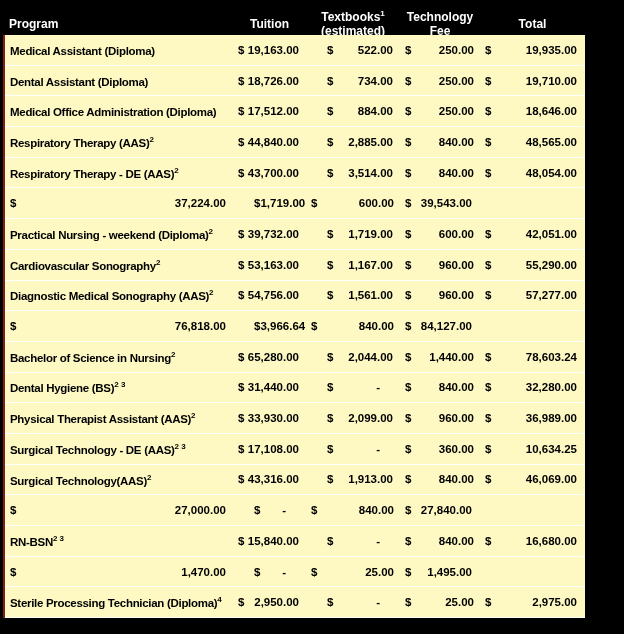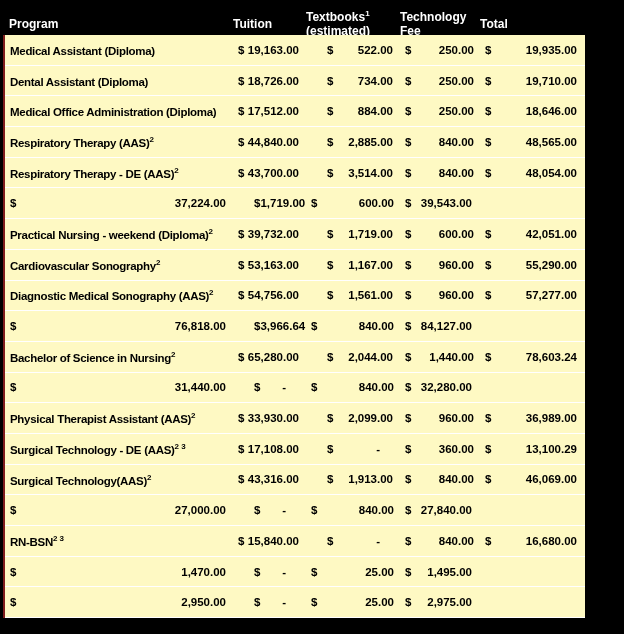--- a/index.html
+++ b/index.html
@@ -23,21 +23,21 @@
   }
   .hrow {
     position: absolute;
     left: 5px; top: 0;
     width: 580px; height: 47px;
     display: grid;
     grid-template-columns: 228px 73px 94px 80px 105px;
     align-items: center;
     font-size: 12px;
   }
-  .hcell { display: flex; flex-direction: column; justify-content: center; align-items: flex-start; line-height: 14px; text-align: center; white-space: nowrap; }
+  .hcell { display: flex; flex-direction: column; justify-content: center; align-items: center; line-height: 14px; text-align: center; white-space: nowrap; }
   .hcell.left { align-items: flex-start; padding-left: 4px; }
   .hcell sup { font-size: 8px; line-height: 0; }
   
   .tbody {
     position: absolute;
     top: 35px; left: 3px;
     width: 580px;
     border-left: 2px solid #7f1d1d;
     background: #fef9c3;
   }
@@ -349,20 +349,23 @@
     <span class="cur">$</span>
     <span class="amt">1,440.00</span>
   </div>
 
   <div class="cell money total">
     <span class="cur">$</span>
     <span class="amt">78,603.24</span>
   </div>
       </div>
       <div class="row">
+    <div class="cell program">
+      <span>Dental Hygiene (BS)</span><sup>2 3</sup>
+    </div>
 
   <div class="cell money tuition">
     <span class="cur">$</span>
     <span class="amt">31,440.00</span>
   </div>
 
   <div class="cell money textbooks">
     <span class="cur">$</span>
     <span class="amt dash">-</span>
   </div>
@@ -417,21 +420,21 @@
     <span class="amt dash">-</span>
   </div>
 
   <div class="cell money techfee">
     <span class="cur">$</span>
     <span class="amt">360.00</span>
   </div>
 
   <div class="cell money total">
     <span class="cur">$</span>
-    <span class="amt">13,100.29</span>
+    <span class="amt">10,634.25</span>
   </div>
       </div>
       <div class="row">
     <div class="cell program">
       <span>Surgical Technology(AAS)</span><sup>2</sup>
     </div>
 
   <div class="cell money tuition">
     <span class="cur">$</span>
     <span class="amt">43,316.00</span>
@@ -515,20 +518,23 @@
     <span class="cur">$</span>
     <span class="amt">25.00</span>
   </div>
 
   <div class="cell money total">
     <span class="cur">$</span>
     <span class="amt">1,495.00</span>
   </div>
       </div>
       <div class="row">
+    <div class="cell program">
+      <span>Sterile Processing Technician (Diploma)</span><sup>4</sup>
+    </div>
 
   <div class="cell money tuition">
     <span class="cur">$</span>
     <span class="amt">2,950.00</span>
   </div>
 
   <div class="cell money textbooks">
     <span class="cur">$</span>
     <span class="amt dash">-</span>
   </div>

